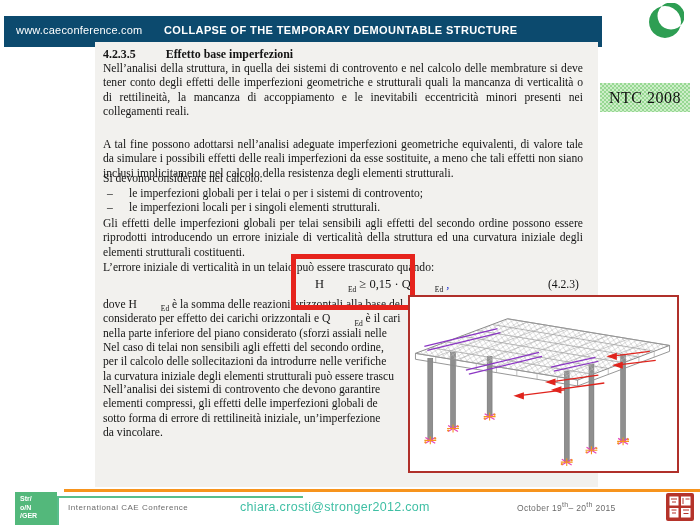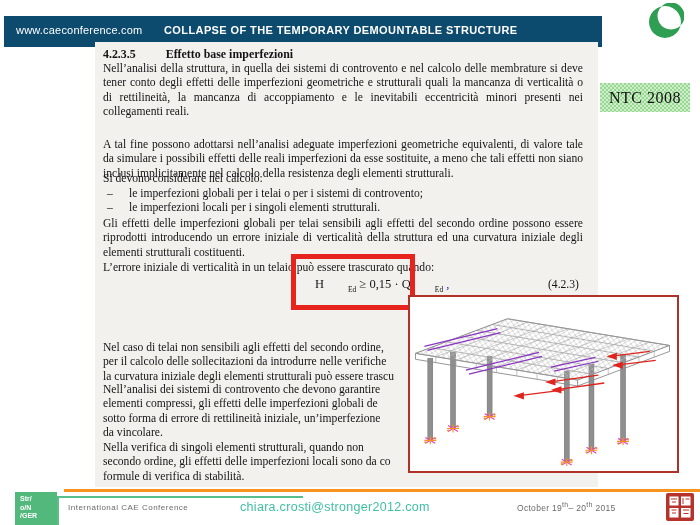--- a/index.html
+++ b/index.html
@@ -96,35 +96,35 @@
     </div>
 
     <div class="blk just" style="top:175px;">Gli effetti delle imperfezioni globali per telai sensibili agli effetti del secondo ordine possono essere riprodotti introducendo un errore iniziale di verticalità della struttura ed una curvatura iniziale degli elementi strutturali costituenti.</div>
     <div class="blk" style="top:219px;">L’errore iniziale di verticalità in un telaio può essere trascurato quando:</div>
 
     <div class="formula-row" style="top:235px;">
       <span class="formula">H<sub>Ed</sub> ≥ 0,15 · Q<sub>Ed</sub> <span class="blu">,</span></span>
       <span class="eqnum">(4.2.3)</span>
     </div>
 
+    <div class="blk" style="top:256px;">
+      <div class="ln">dove H<sub>Ed</sub> è la somma delle reazioni orizzontali alla base del</div>
+      <div class="ln">considerato per effetto dei carichi orizzontali e Q<sub>Ed</sub> è il cari</div>
+      <div class="ln">nella parte inferiore del piano considerato (sforzi assiali nelle</div>
+    </div>
     <div class="blk" style="top:299px;">
       <div class="ln">Nel caso di telai non sensibili agli effetti del secondo ordine,</div>
       <div class="ln">per il calcolo delle sollecitazioni da introdurre nelle verifiche</div>
       <div class="ln">la curvatura iniziale degli elementi strutturali può essere trascu</div>
     </div>
     <div class="blk" style="top:341px;">
       <div class="ln">Nell’analisi dei sistemi di controvento che devono garantire</div>
       <div class="ln">elementi compressi, gli effetti delle imperfezioni globali de</div>
       <div class="ln">sotto forma di errore di rettilineità iniziale, un’imperfezione</div>
       <div class="ln">da vincolare.</div>
-    </div>
-    <div class="blk" style="top:399px;">
-      <div class="ln">Nella verifica di singoli elementi strutturali, quando non</div>
-      <div class="ln">secondo ordine, gli effetti delle imperfezioni locali sono da co</div>
-      <div class="ln">formule di verifica di stabilità.</div>
     </div>
   </div>
 
   <div class="hlbox"></div>
 
   <div class="figure">
     <svg viewBox="0 0 269 176" width="267" height="174">
       <defs>
         <pattern id="mesh" width="6" height="6" patternUnits="userSpaceOnUse" patternTransform="rotate(12)">
           <path d="M0 0L6 6M6 0L0 6" stroke="#bcbcbc" stroke-width="0.6" fill="none"></path>

